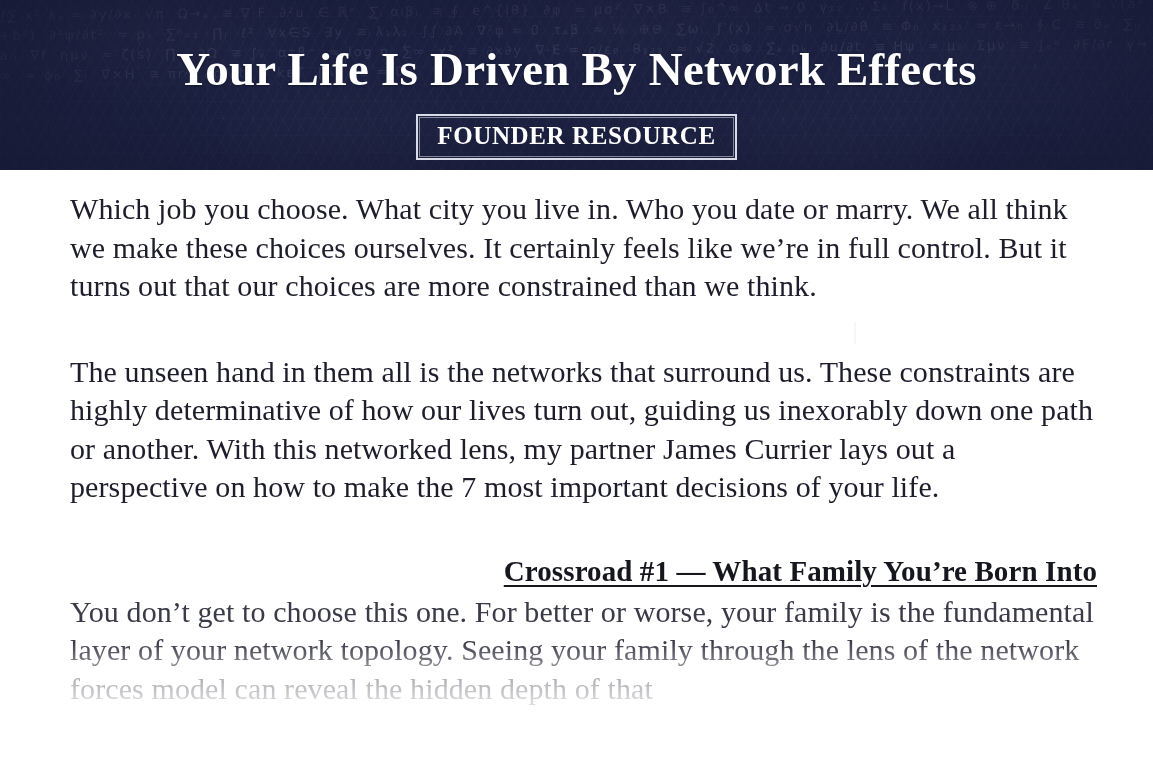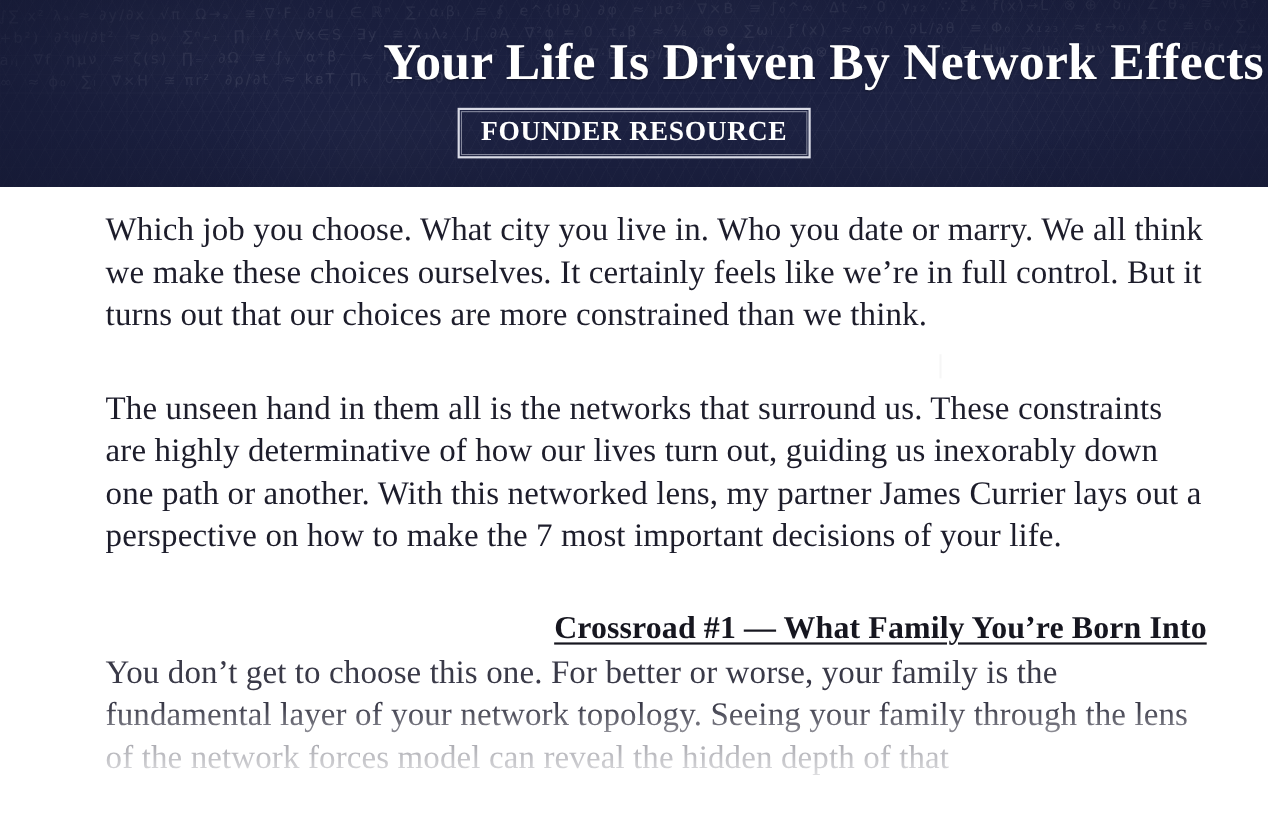--- a/index.html
+++ b/index.html
@@ -75,29 +75,28 @@
   }
 
   .header-inner {
     position: relative;
     z-index: 3;
     text-align: center;
     padding-top: 24px;
   }
 
   .header-title {
-    margin: 4px;
+    margin: 16px;
     font-family: "Liberation Serif", "DejaVu Serif", serif;
     font-weight: bold;
     font-size: 47px;
     line-height: 58px;
     color: #ffffff;
     letter-spacing: 0.2px;
     text-shadow: 0 1px 2px rgba(0,0,0,0.35);
-    text-align: right;
   }
 
   .badge-wrap {
     margin-top: 12px;
     display: flex;
     justify-content: center;
   }
   .badge {
     display: inline-block;
     border: 2px solid #d9dbe6;
@@ -114,21 +113,21 @@
     font-size: 25px;
     line-height: 28px;
     color: #ffffff;
     letter-spacing: 0.6px;
     white-space: nowrap;
   }
 
   
   .content {
     position: relative;
-    padding: 0 56px 0 96px;
+    padding: 0 56px 0 70px;
     box-sizing: border-box;
     width: 1153px;
   }
 
   .para {
     margin: 0;
     font-family: "Liberation Serif", "DejaVu Serif", serif;
     font-size: 30px;
     line-height: 38.5px;
     color: #1d1d2b;

